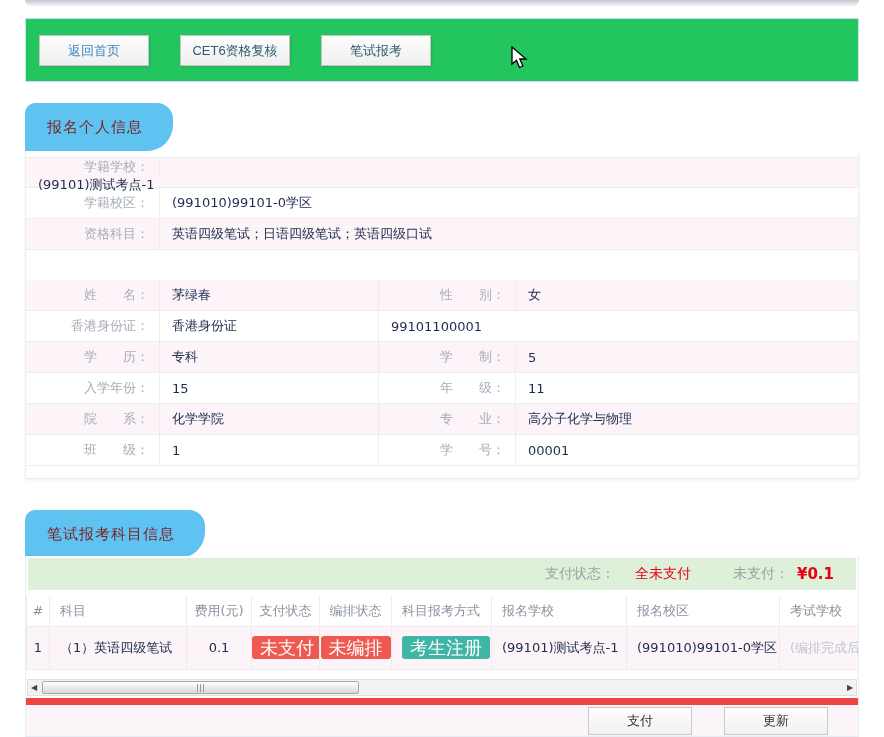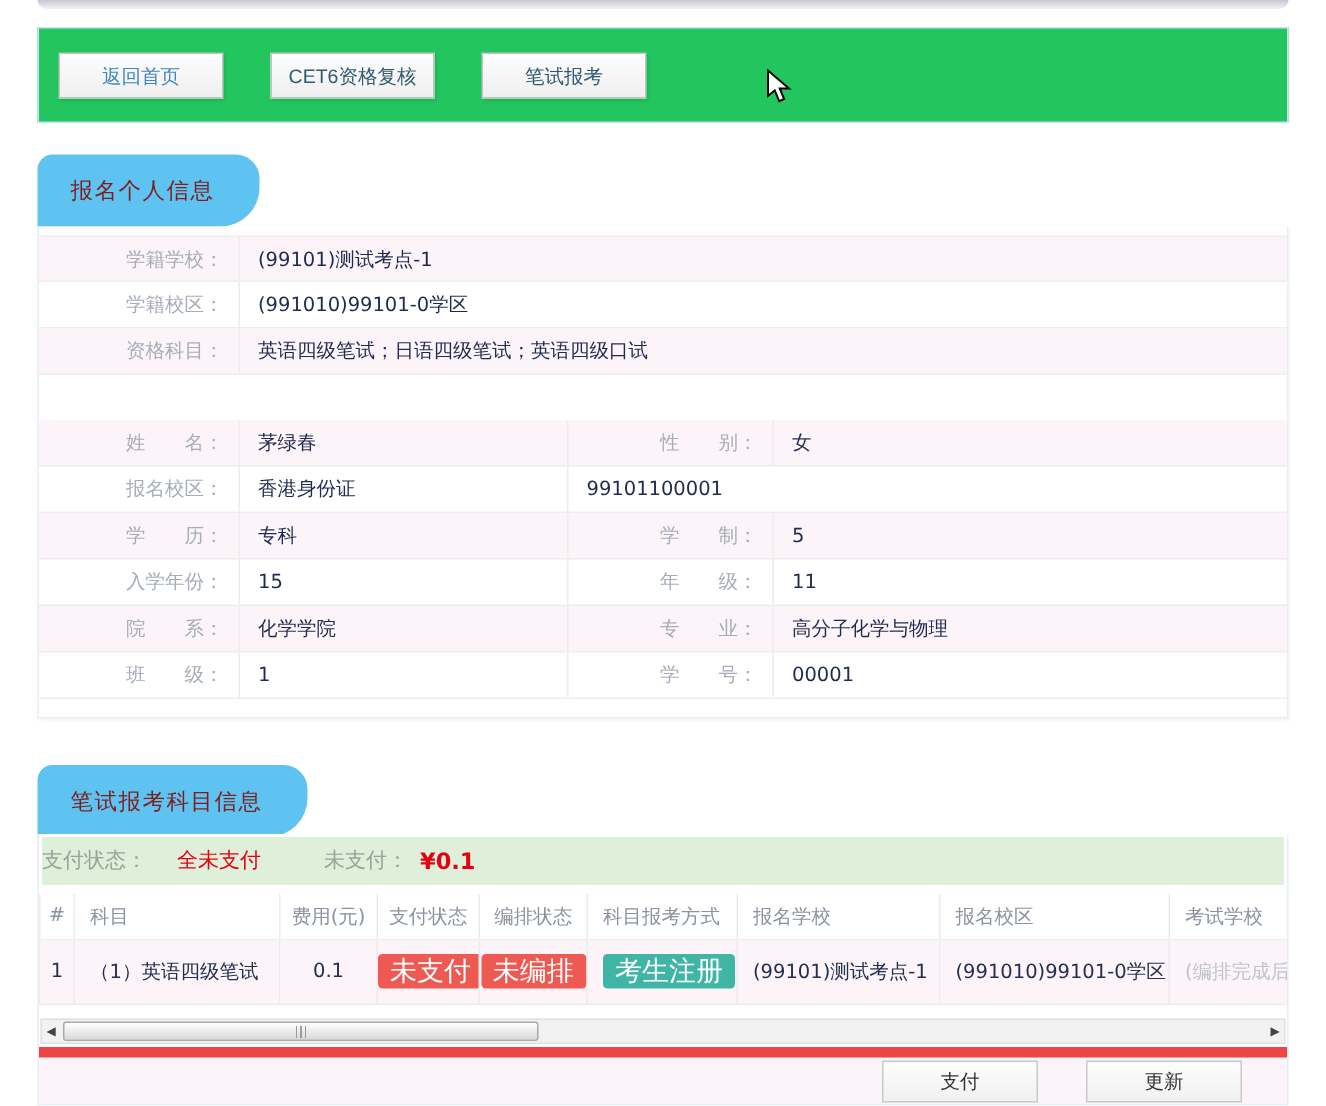--- a/index.html
+++ b/index.html
@@ -48,21 +48,21 @@
     position:absolute; left:25px; top:151px; width:834px;
     background:#fff;
     border:1px solid #e7eef4; border-top:none;
     box-shadow:0 1px 3px rgba(0,0,0,.06);
     padding:6px 0 12px 0;
   }
   .info-row {
     display:flex; align-items:stretch; height:31px;
     border-bottom:1px solid #ededed; font-size:13px;
   }
-  .info-row:first-child { border-top:1px solid #ededed; }
+  .info-row:first-child { border-top:1px solid #ededed;flex-direction:column; }
   .info-row.stripe { background:#fcf4f8; }
   .spacer-row { height:30px; }
   .cell-label {
     width:134px; color:#a6adb8; text-align:right;
     padding-right:10px; border-right:1px solid #ededed;
     display:flex; align-items:center; justify-content:flex-end;
   }
   .cell-value {
     flex:1; color:#1e2b4f; padding-left:12px;
     display:flex; align-items:center;
@@ -70,21 +70,21 @@
   .cell-value.half { flex:none; width:219px; border-right:1px solid #ededed; }
   .cell-label.right { width:137px;text-align:right; }
   
   .panel2-body {
     position:absolute; left:25px; top:556px; width:834px; height:181px;
     background:#fff; border:1px solid #e7eef4; border-top:none;
   }
   .pay-bar {
     position:absolute; left:2px; top:2px; width:828px; height:32px;
     background:#def0d9;
-    display:flex; align-items:center; 
+    display:flex; align-items:center; justify-content:flex-end;
     font-size:14px; padding-right:22px;
   }
   .pay-label { color:#98a39c; }
   .pay-red { color:#e60012; margin-left:20px; }
   .pay-gap { width:42px; }
   .pay-amount { color:#e60012; font-weight:bold; font-size:15px; margin-left:8px; }
   .table-wrap {
     position:absolute; left:0; top:40px; width:832px; overflow:hidden;
   }
   table.subjects { border-collapse:collapse; table-layout:fixed; width:963px; }
@@ -179,21 +179,21 @@
 
   <div class="spacer-row"></div>
 
   <div class="info-row stripe">
     <div class="cell-label">姓　　名：</div>
     <div class="cell-value half">茅绿春</div>
     <div class="cell-label right">性　　别：</div>
     <div class="cell-value">女</div>
   </div>
   <div class="info-row">
-    <div class="cell-label">报名校区：</div>
+    <div class="cell-label">香港身份证：</div>
     <div class="cell-value half">香港身份证</div>
     <div class="cell-value">99101100001</div>
   </div>
   <div class="info-row stripe">
     <div class="cell-label">学　　历：</div>
     <div class="cell-value half">专科</div>
     <div class="cell-label right">学　　制：</div>
     <div class="cell-value">5</div>
   </div>
   <div class="info-row">

